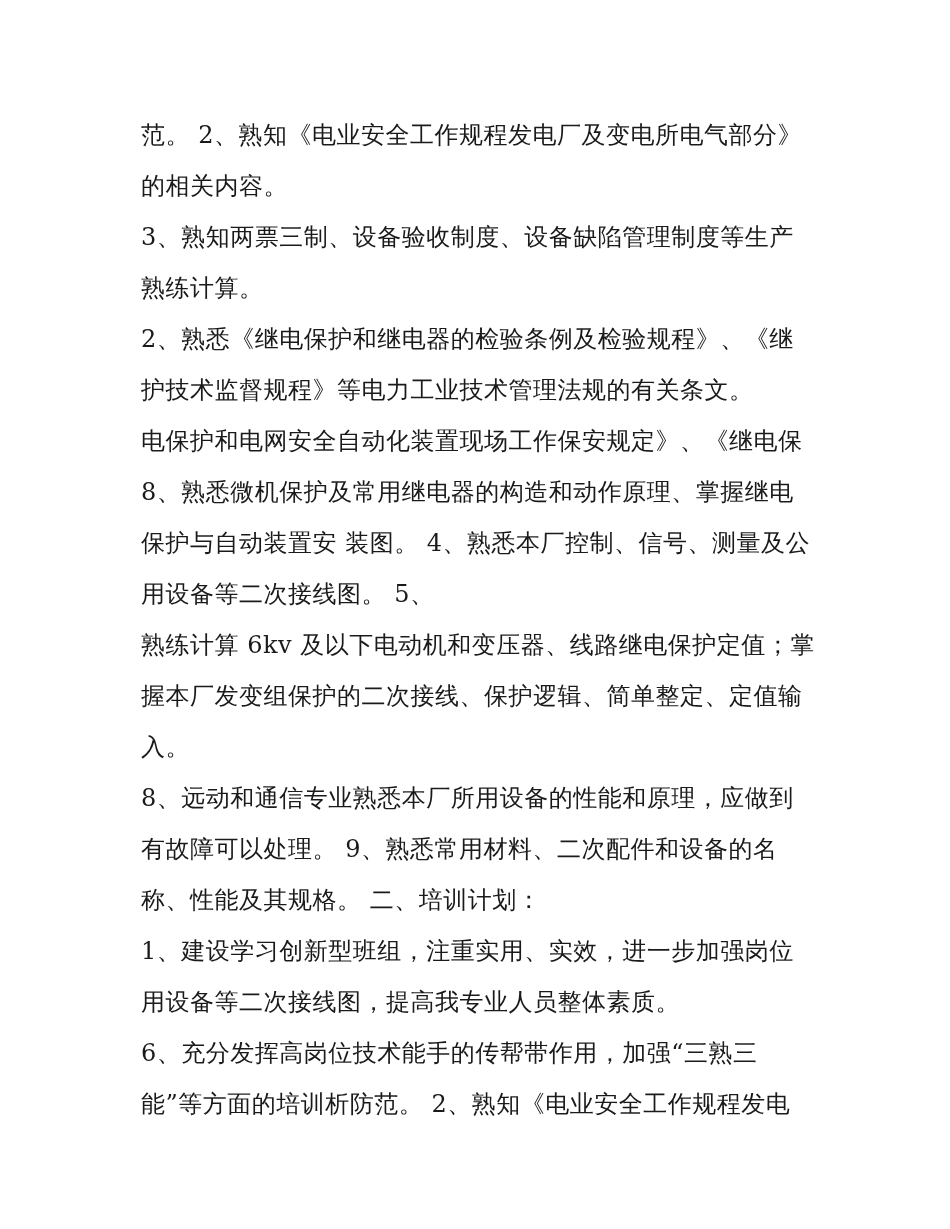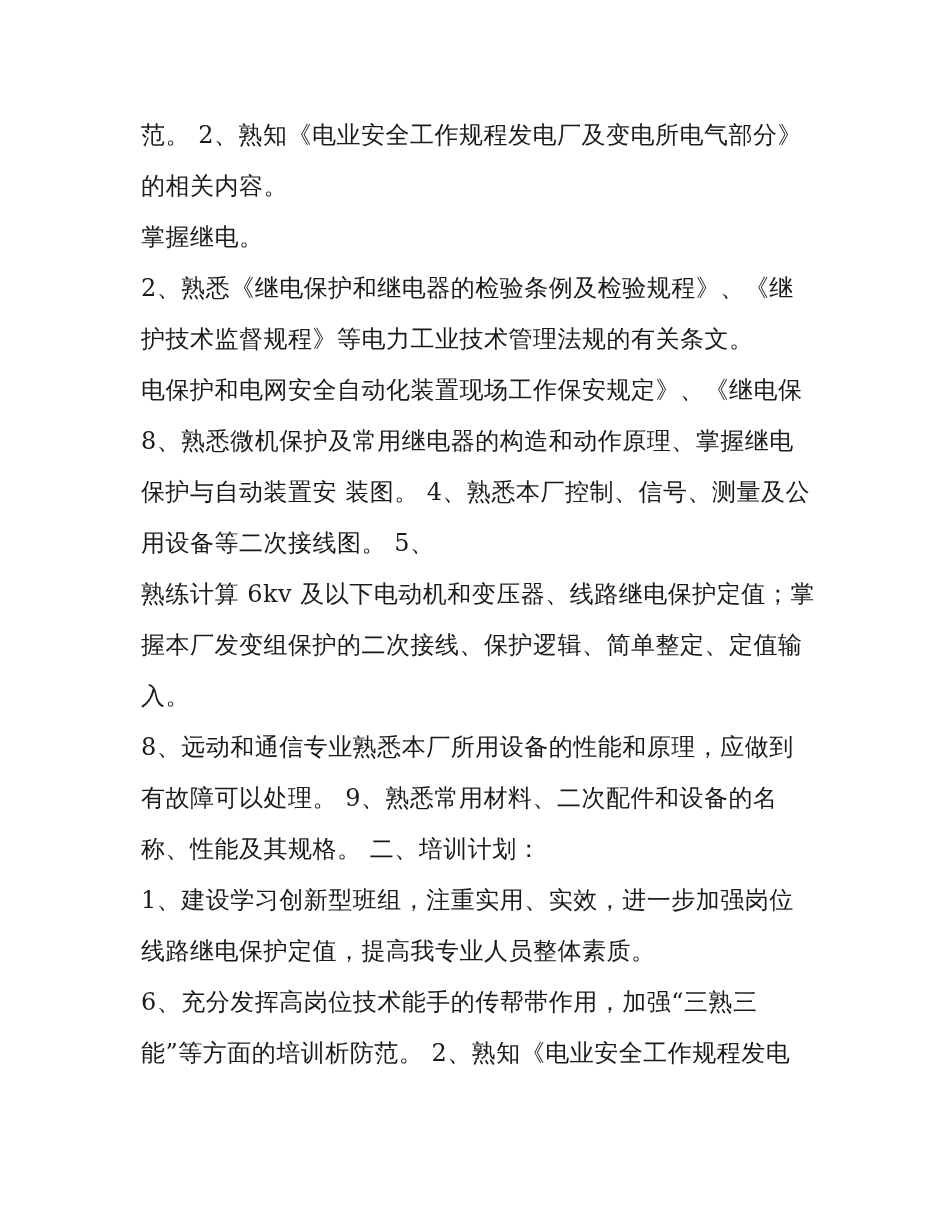--- a/index.html
+++ b/index.html
@@ -38,31 +38,32 @@
       height: 51px;
     }
   </style>
 </head>
 <body>
 
 <div class="page">
   <div class="text-block">
     <span class="line">范。 2、熟知《电业安全工作规程发电厂及变电所电气部分》</span>
     <span class="line">的相关内容。</span>
-    <span class="line">掌握继电。</span>
+    <span class="line">3、熟知两票三制、设备验收制度、设备缺陷管理制度等生产</span>
+    <span class="line">熟练计算。</span>
     <span class="line">2、熟悉《继电保护和继电器的检验条例及检验规程》、《继</span>
     <span class="line">护技术监督规程》等电力工业技术管理法规的有关条文。</span>
     <span class="line">电保护和电网安全自动化装置现场工作保安规定》、《继电保</span>
     <span class="line">8、熟悉微机保护及常用继电器的构造和动作原理、掌握继电</span>
     <span class="line">保护与自动装置安 装图。 4、熟悉本厂控制、信号、测量及公</span>
     <span class="line">用设备等二次接线图。 5、</span>
     <span class="line">熟练计算 6kv 及以下电动机和变压器、线路继电保护定值；掌</span>
     <span class="line">握本厂发变组保护的二次接线、保护逻辑、简单整定、定值输</span>
     <span class="line">入。</span>
     <span class="line">8、远动和通信专业熟悉本厂所用设备的性能和原理，应做到</span>
     <span class="line">有故障可以处理。 9、熟悉常用材料、二次配件和设备的名</span>
     <span class="line">称、性能及其规格。 二、培训计划：</span>
     <span class="line">1、建设学习创新型班组，注重实用、实效，进一步加强岗位</span>
-    <span class="line">线路继电保护定值，提高我专业人员整体素质。</span>
+    <span class="line">用设备等二次接线图，提高我专业人员整体素质。</span>
     <span class="line">6、充分发挥高岗位技术能手的传帮带作用，加强“三熟三</span>
     <span class="line">能”等方面的培训析防范。 2、熟知《电业安全工作规程发电</span>
   </div>
 </div>
 
 </body></html>

